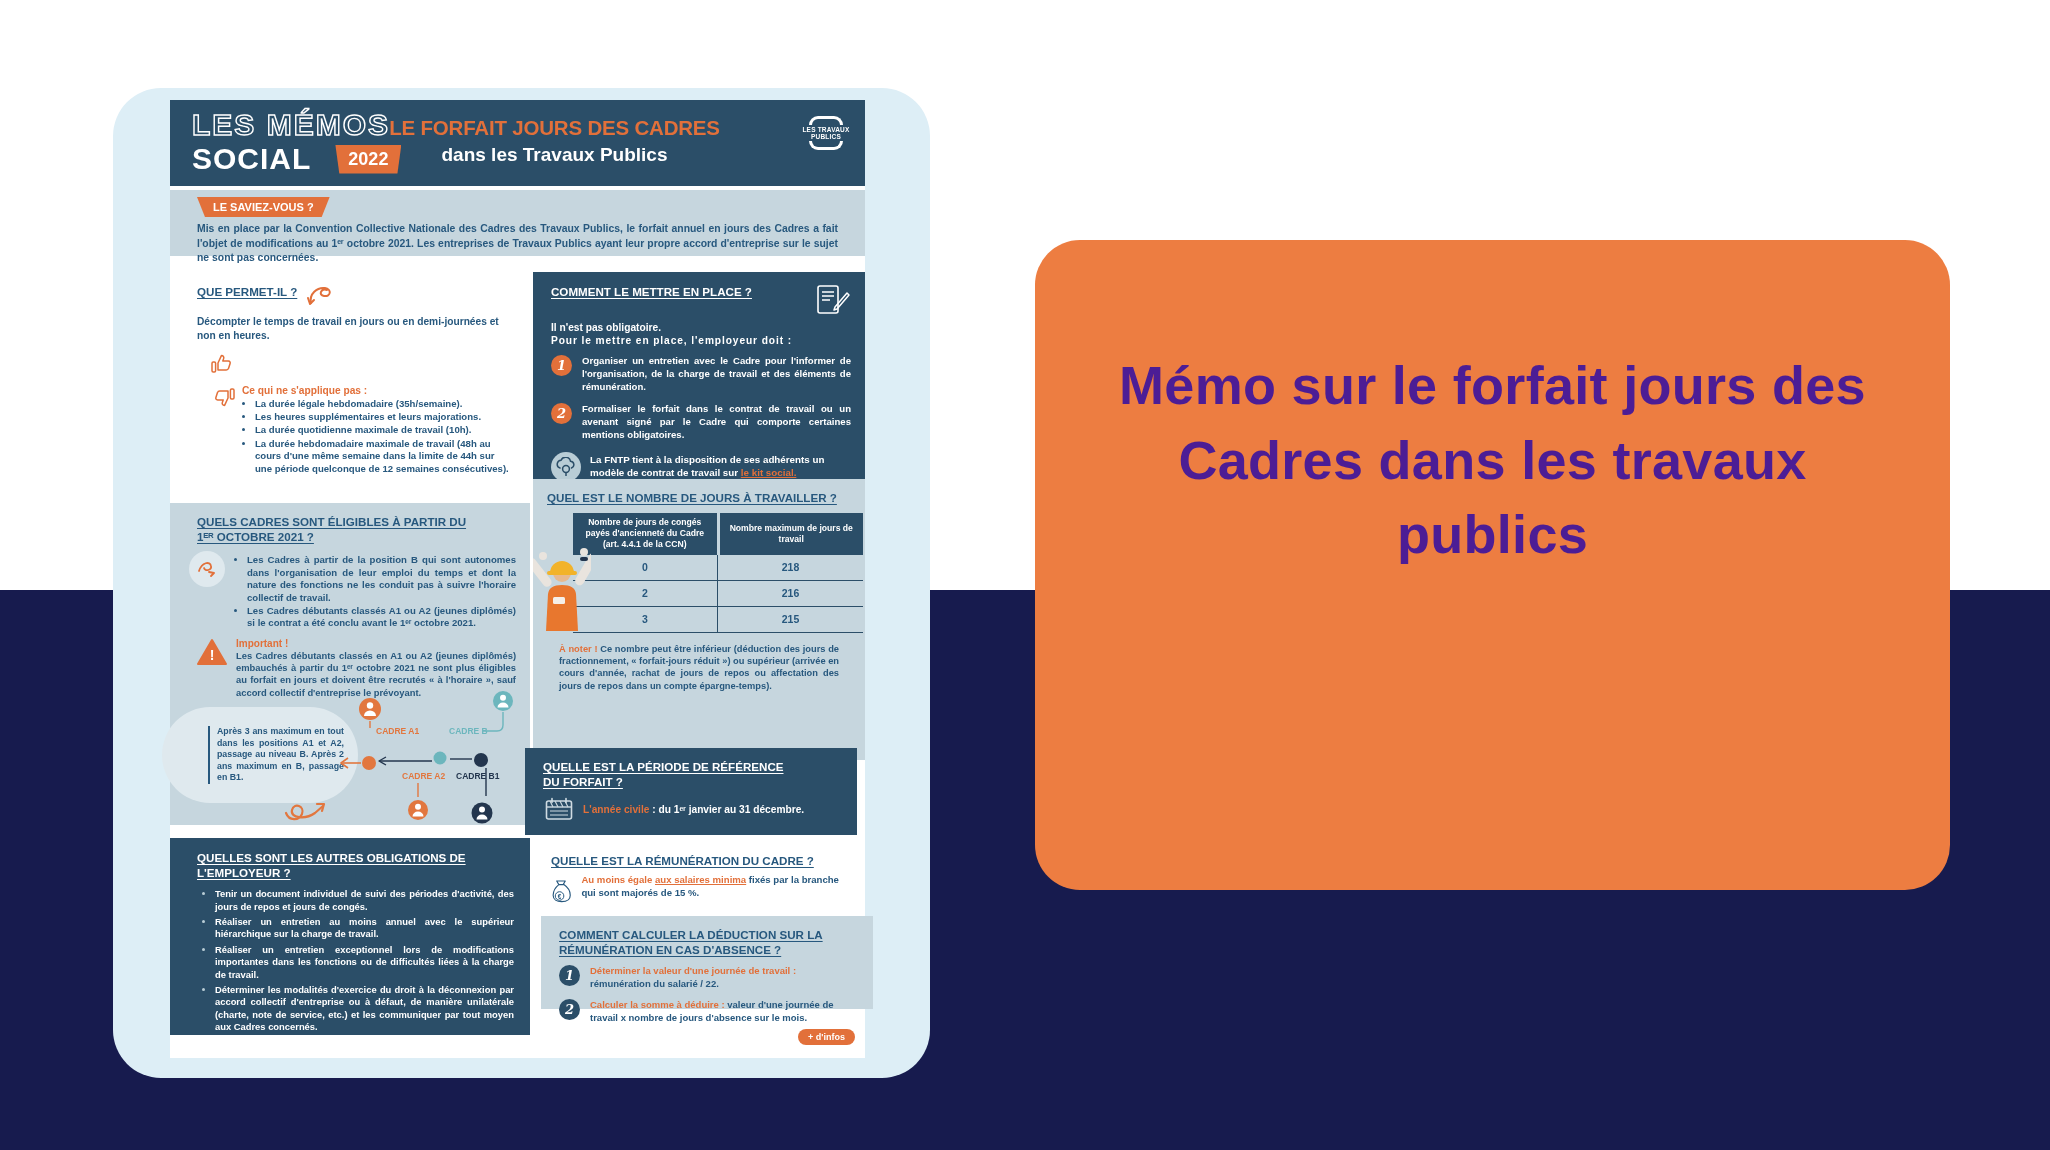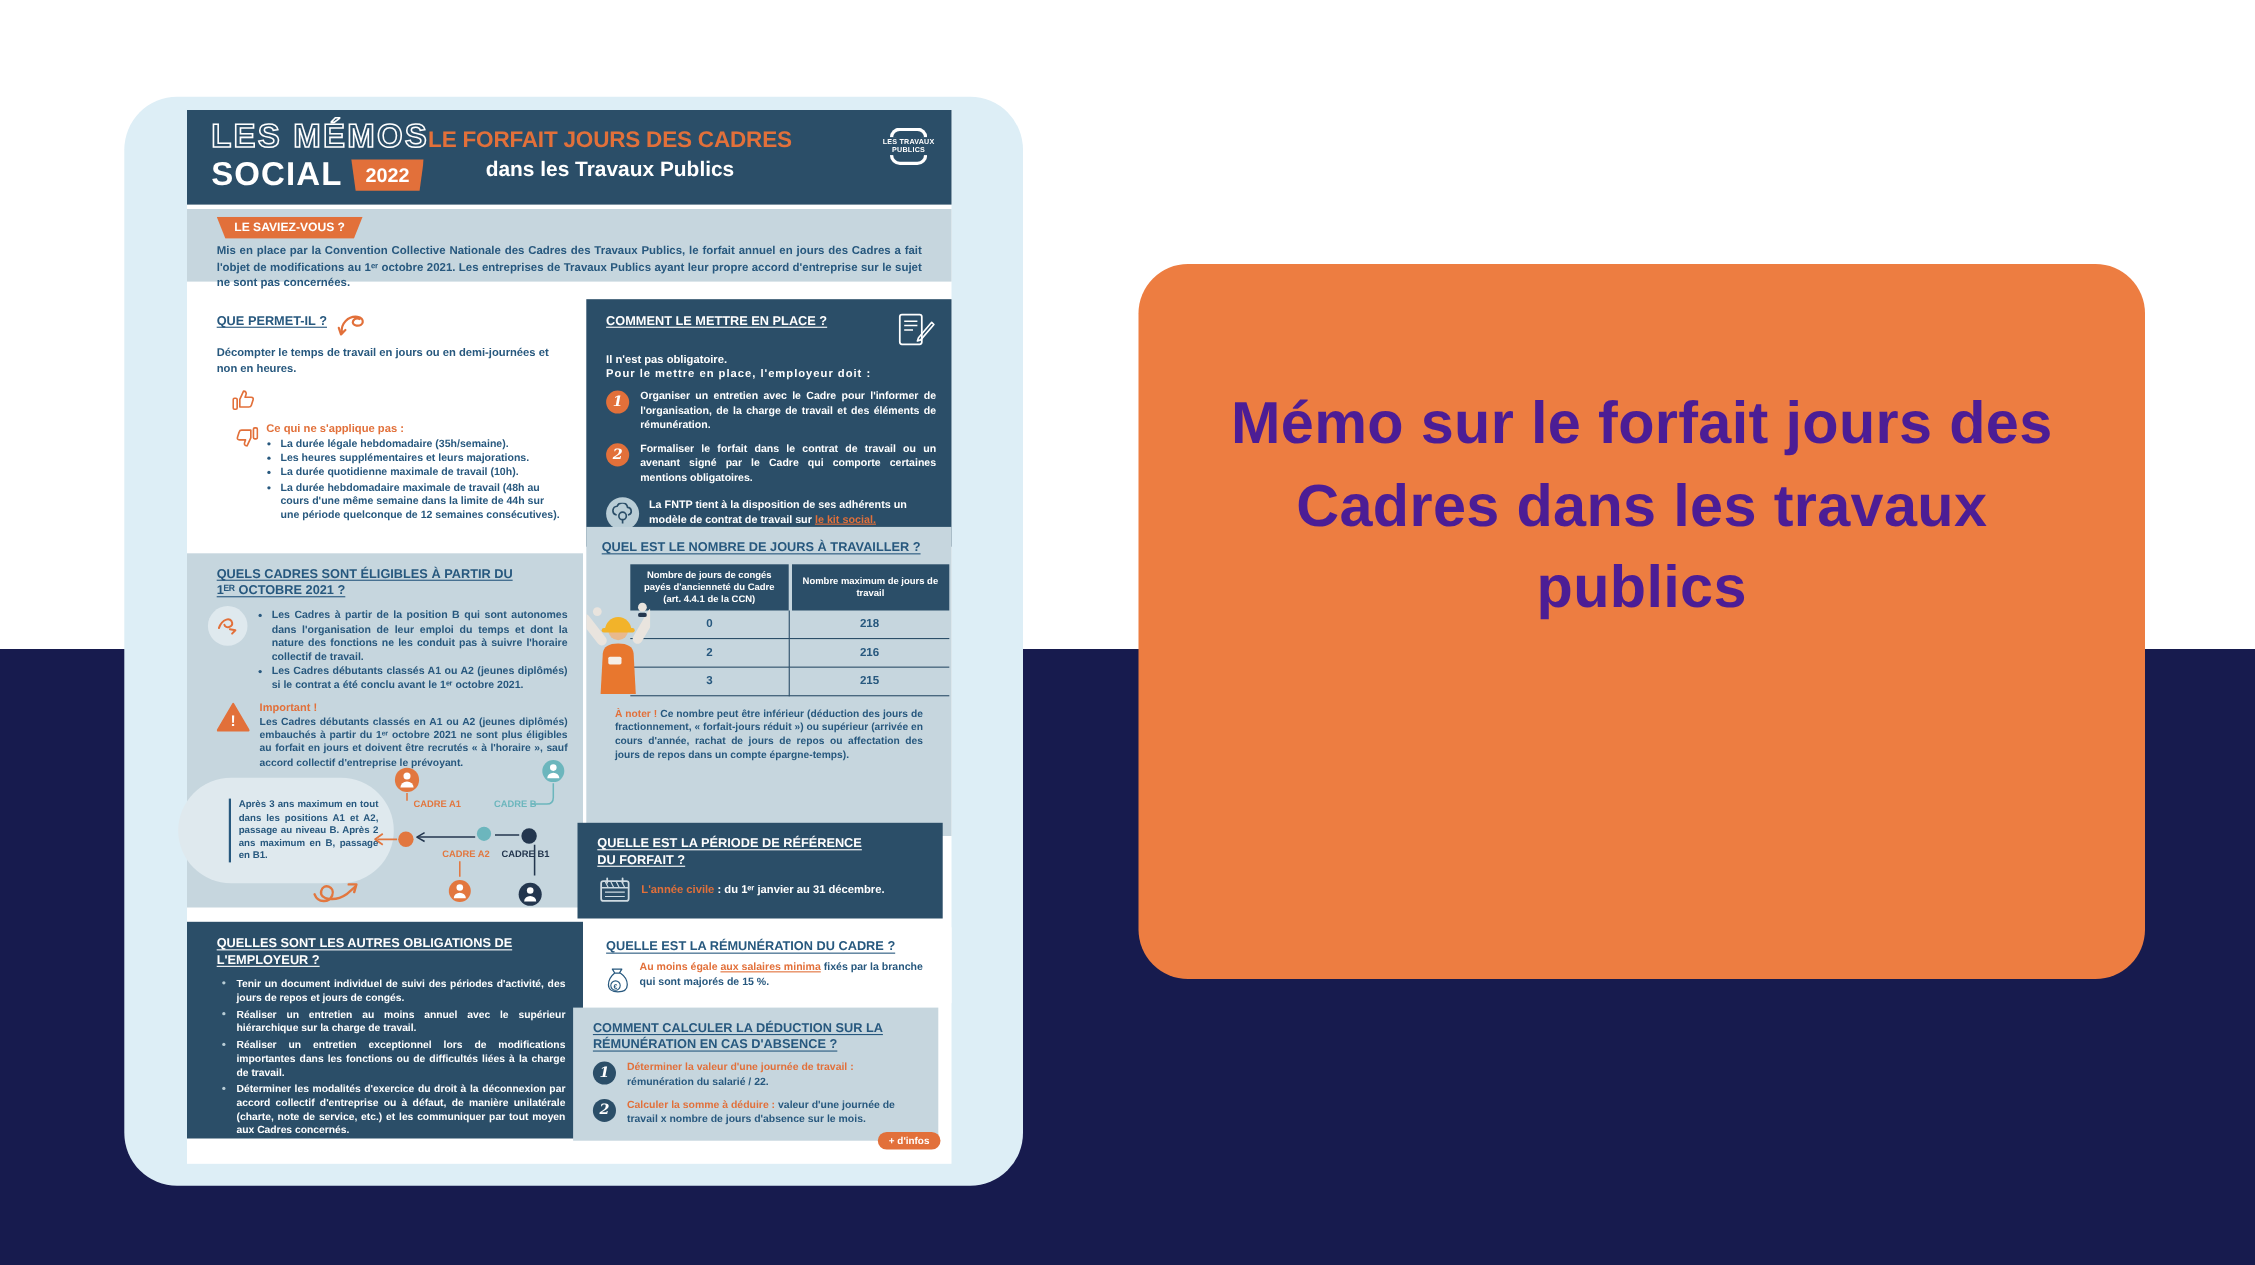--- a/index.html
+++ b/index.html
@@ -12,21 +12,21 @@
 
   
   .card { position:absolute; left:113px; top:88px; width:817px; height:990px; background:#ddeef6; border-radius:48px; }
   .doc { position:absolute; left:57px; top:12px; width:695px; height:958px; background:#ffffff; }
 
   
   .doc-header { position:absolute; left:0; top:0; width:695px; height:86px; background:#2b4e68; }
   .brand { position:absolute; left:22px; top:10px; }
   .brand-l1 { font-size:30px; font-weight:800; letter-spacing:2px; line-height:1;
               color:#2b4e68; -webkit-text-stroke:1.4px #ffffff; }
-  .brand-row { display:flex; align-items:center; gap:8px; margin-top:4px; }
+  .brand-row { display:flex; align-items:center; gap:24px; margin-top:4px; }
   .brand-l2 { font-size:30px; font-weight:800; color:#fff; line-height:1; letter-spacing:1px; }
   .year-badge { background:#e2703a; color:#fff; font-size:18px; font-weight:800; padding:4px 13px;
                 clip-path:polygon(0 0,100% 0,94% 100%,6% 100%); }
   .doc-title { position:absolute; left:212px; top:16px; width:345px; text-align:center; }
   .doc-title-l1 { color:#e2703a; font-size:20.5px; font-weight:800; letter-spacing:-0.2px; }
   .doc-title-l2 { color:#fff; font-size:19px; font-weight:800; margin-top:4px; }
   .logo { position:absolute; right:14px; top:8px; width:50px; height:50px; border-radius:50%;
           display:flex; flex-direction:column; align-items:center; justify-content:center; gap:1px; }
   .logo-arc { width:34px; height:9px; border:3px solid #fff; border-radius:17px 17px 0 0; border-bottom:none; }
   .logo-arc.flip { transform:rotate(180deg); }
@@ -114,21 +114,21 @@
   .periode-text { font-size:10.2px; font-weight:700; color:#fff; }
   .periode-text .lead { color:#e2703a; font-weight:800; }
 
   
   .sec-remu { left:363px; top:743px; width:332px; height:69px; background:#fff; padding:10px 14px 0 18px; }
   .remu-row { display:flex; gap:9px; margin-top:6px; align-items:flex-start; }
   .remu-text { font-size:9.6px; font-weight:700; color:#27587e; line-height:1.35; }
   .remu-text .lead { color:#e2703a; font-weight:800; }
 
   
-  .sec-deduction { left:351px; top:816px; width:332px; height:121px; background:#c6d6de; padding:11px 14px 0 18px; }
+  .sec-deduction { left:371px; top:816px; width:332px; height:93px; background:#c6d6de; padding:11px 14px 0 18px; }
   .dstep { display:flex; gap:10px; margin-top:8px; align-items:flex-start; }
   .dstep-num { width:21px; height:21px; border-radius:50%; background:#2b4e68; color:#fff; flex:none;
                display:flex; align-items:center; justify-content:center; font-size:13px; font-weight:700;
                font-family:"DejaVu Serif", serif; font-style:italic; }
   .dstep-text { font-size:9.5px; font-weight:600; color:#27587e; line-height:1.35; }
   .dstep-text .lead { color:#e2703a; font-weight:800; }
 
   .more-info { position:absolute; left:628px; top:929px; background:#e2703a; color:#fff; font-weight:800;
                font-size:9px; padding:3px 10px; border-radius:9px; z-index:5; cursor:pointer; border:none;
                font-family:"Liberation Sans", sans-serif; }

